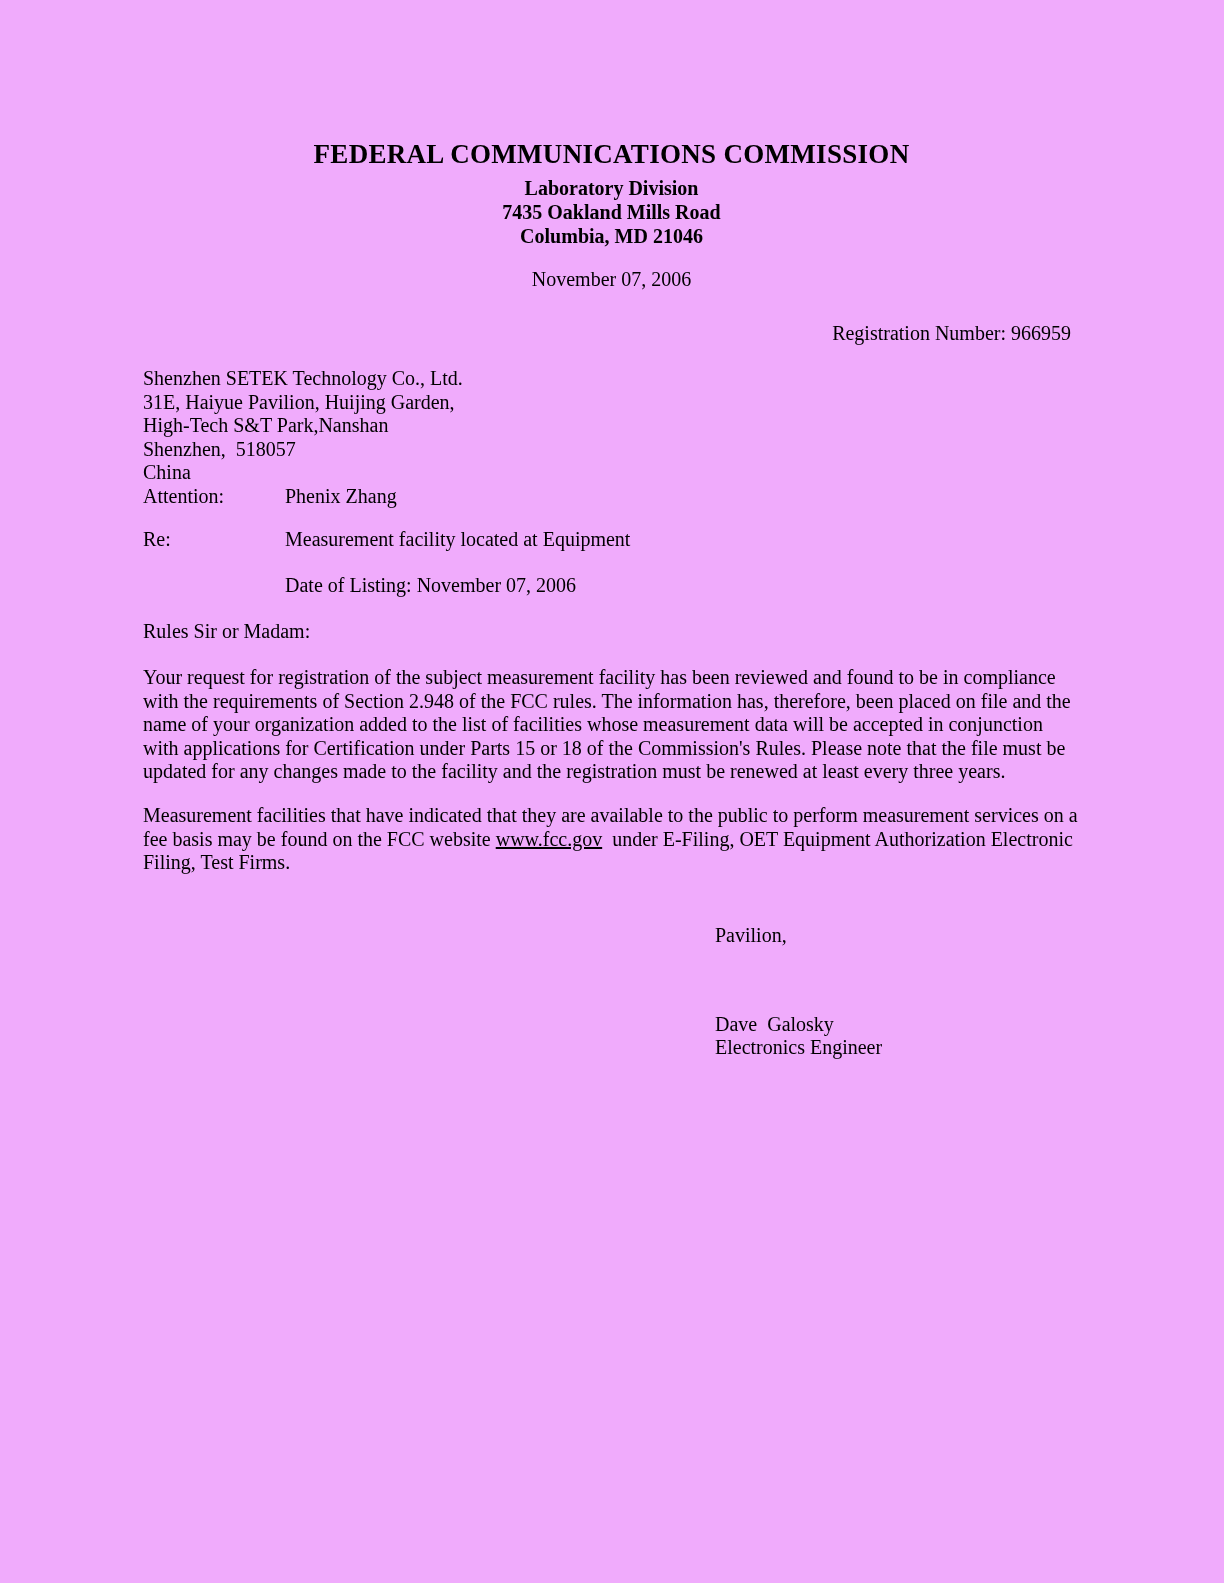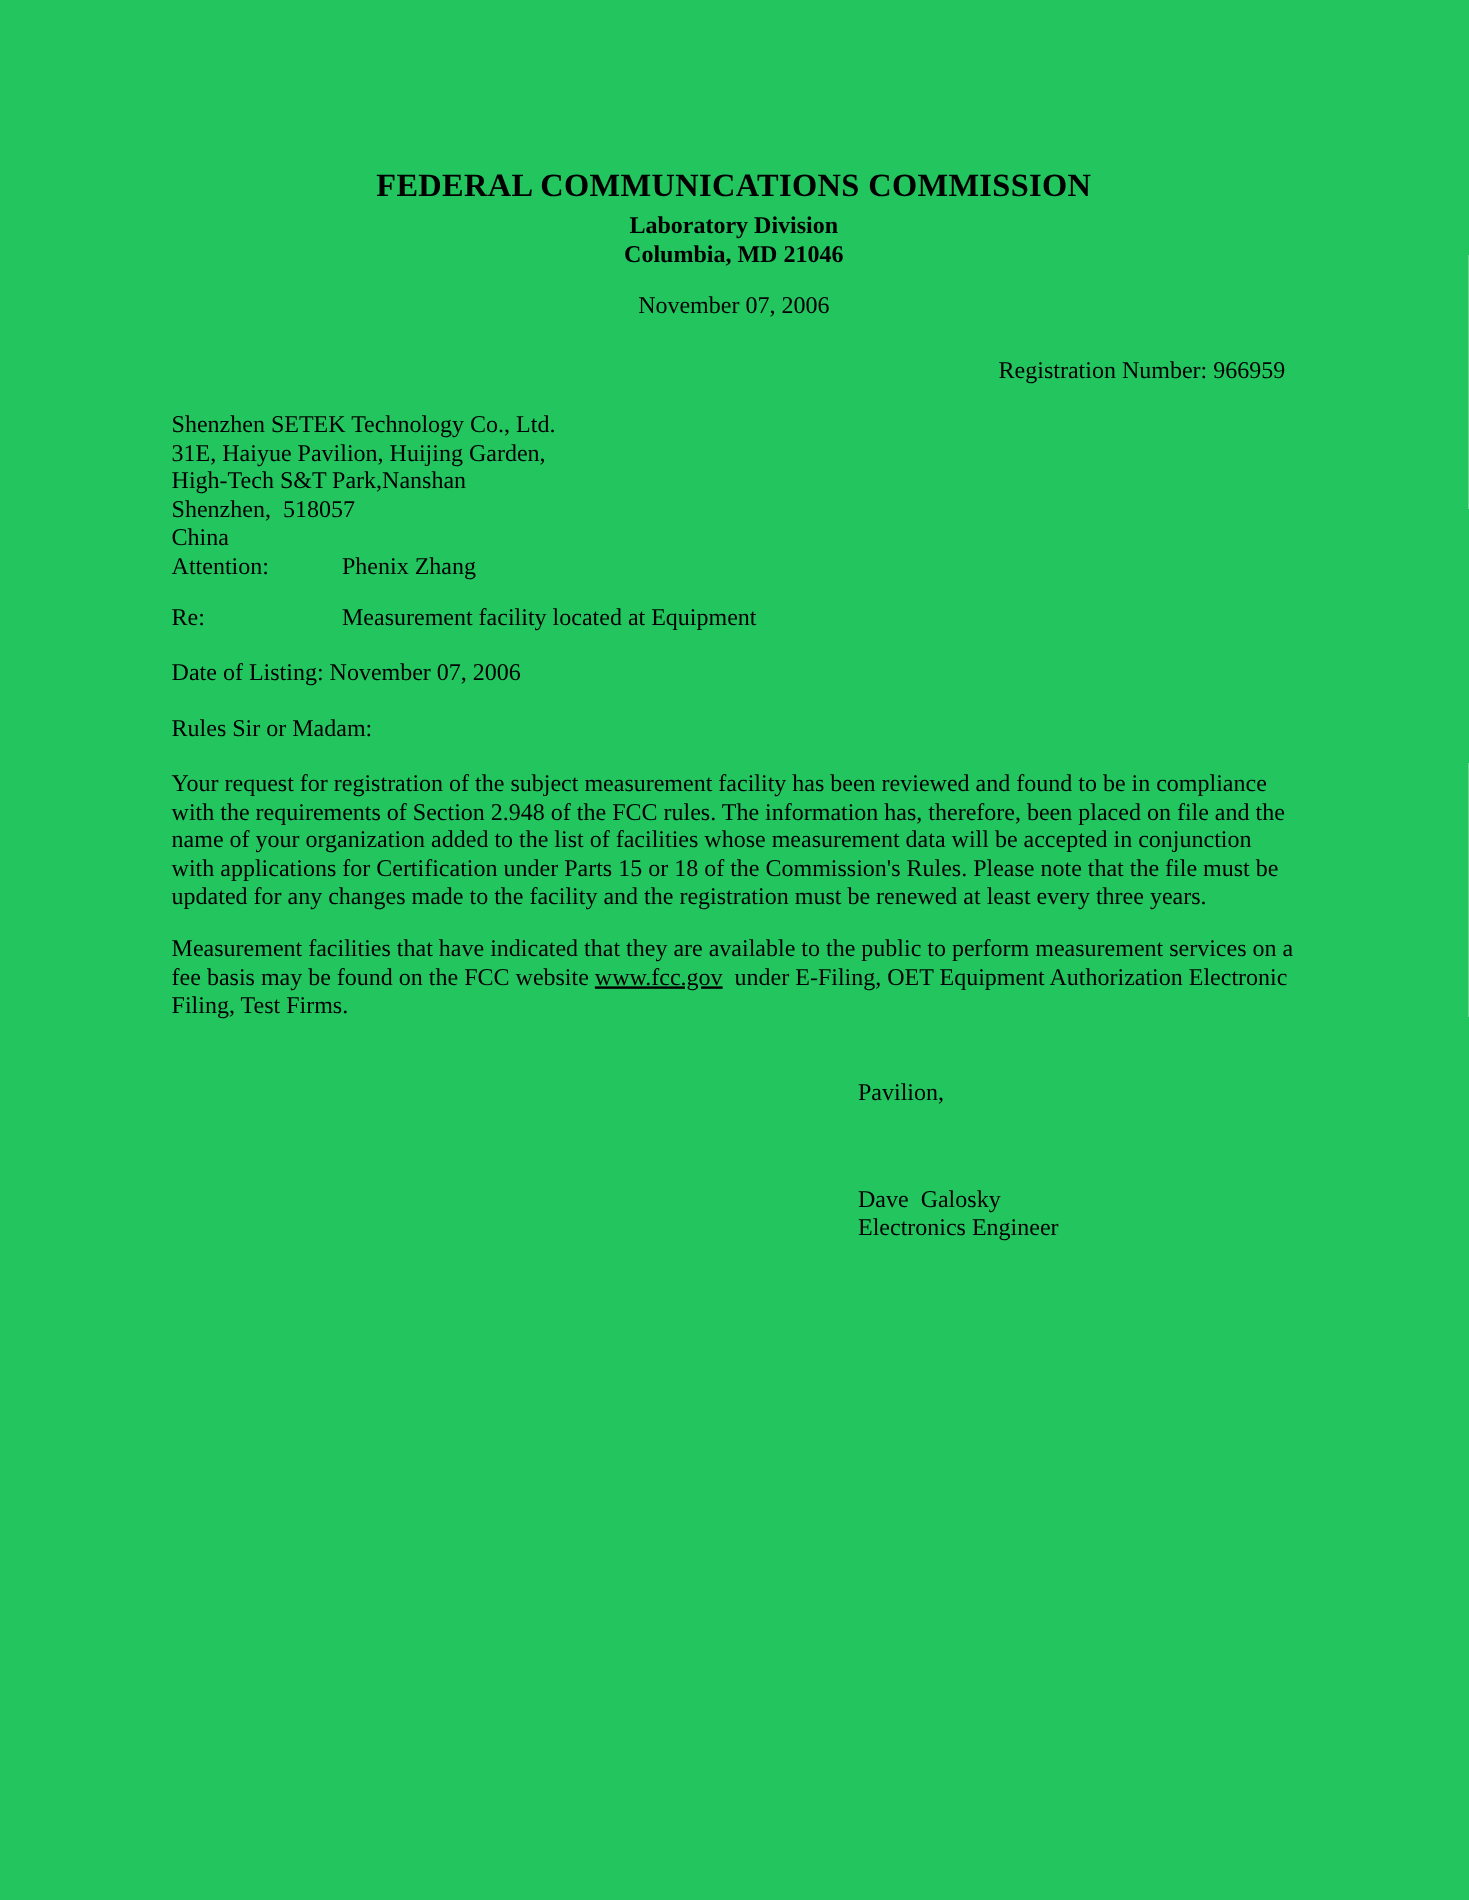--- a/index.html
+++ b/index.html
@@ -1,21 +1,21 @@
 <!DOCTYPE html>
 <html><head>
 <meta charset="utf-8">
 <style>
   * { margin: 0; padding: 0; box-sizing: border-box; }
   html, body { background: #ffffff; }
   .page {
     position: relative;
     width: 1224px;
     height: 1583px;
-    background: #22c55e;
+    background: #f0abfc;
     color: #000000;
     font-family: "Liberation Serif", "DejaVu Serif", serif;
     font-size: 20px;
     line-height: 23.5px;
     padding: 138px 144px 0 143px;
     overflow: hidden;
   }
   .letterhead { text-align: center; }
   .org {
     font-size: 27px;
@@ -24,38 +24,39 @@
     letter-spacing: 0.3px;
   }
   .sub { font-weight: bold; line-height: 24px; }
   .sub.first { margin-top: 6px; }
   .date-line { text-align: center; margin-top: 20px; }
   .reg-line { text-align: right; margin-top: 30px; padding-right: 9px; }
   .recipient { margin-top: 22px; }
   .addr { white-space: pre-wrap; margin-top: 16px; }
   .label-row .row-label { display: inline-block; width: 142px; }
   .re-row { margin-top: 20px; }
-  .listing-row { margin-top: 22.5px; }
+  .listing-row { margin-top: 22.5px; margin-left: 142px; }
   .salutation { margin-top: 22.5px; }
   .body-para { white-space: pre-wrap; margin-top: 22.5px; }
   .body-para.p2 { margin-top: 20.5px; }
   .link { text-decoration: underline; cursor: pointer; }
   .closing { margin-left: 572px; }
   .valediction { margin-top: 49px; }
   .sig-name { margin-top: 65.5px; white-space: pre-wrap; }
   .sig-title { white-space: pre-wrap; }
 </style>
 </head>
 <body>
 
 <div class="page">
 
   <div class="letterhead">
     <div class="org">FEDERAL COMMUNICATIONS COMMISSION</div>
     <div class="sub first">Laboratory Division</div>
+    <div class="sub">7435 Oakland Mills Road</div>
     <div class="sub">Columbia, MD 21046</div>
   </div>
 
   <div class="date-line">November 07, 2006</div>
 
   <div class="reg-line"><span>Registration Number:</span> <span>966959</span></div>
 
   <div class="recipient">
     <div class="addr">Shenzhen SETEK Technology Co., Ltd.
 31E, Haiyue Pavilion, Huijing Garden,

